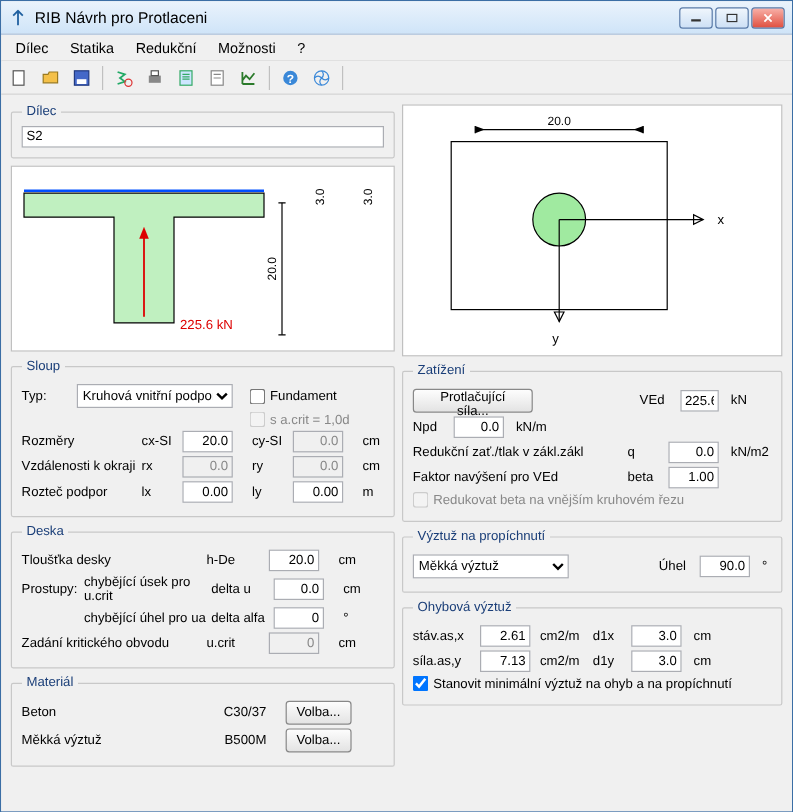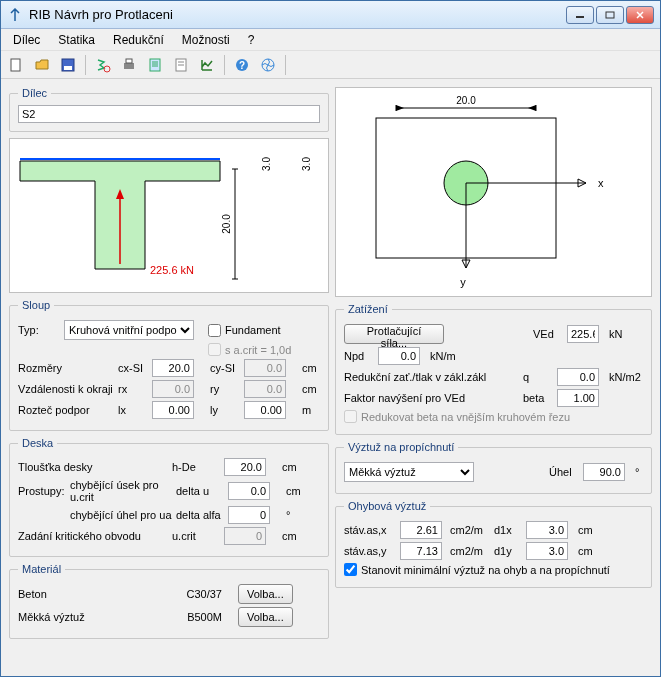--- a/index.html
+++ b/index.html
@@ -333,21 +333,21 @@
         <legend>Ohybová výztuž</legend>
         <div class="row">
           <span style="width:52px">stáv.as,x</span>
           <input type="text" class="r" style="width: 42px;" value="2.61">
           <span style="width:44px;padding-left:4px">cm2/m</span>
           <span style="width:28px">d1x</span>
           <input type="text" class="r" style="width: 42px;" value="3.0">
           <span style="width:28px;padding-left:6px">cm</span>
         </div>
         <div class="row">
-          <span style="width:52px">stáv.as,y</span>
+          <span style="width:52px">síla.as,y</span>
           <input type="text" class="r" style="width: 42px;" value="7.13">
           <span style="width:44px;padding-left:4px">cm2/m</span>
           <span style="width:28px">d1y</span>
           <input type="text" class="r" style="width: 42px;" value="3.0">
           <span style="width:28px;padding-left:6px">cm</span>
         </div>
         <div class="row">
           <label class="checkbox">
               <input type="checkbox" checked="" style="">
               <span>Stanovit minimální výztuž na ohyb a na propíchnutí</span>

